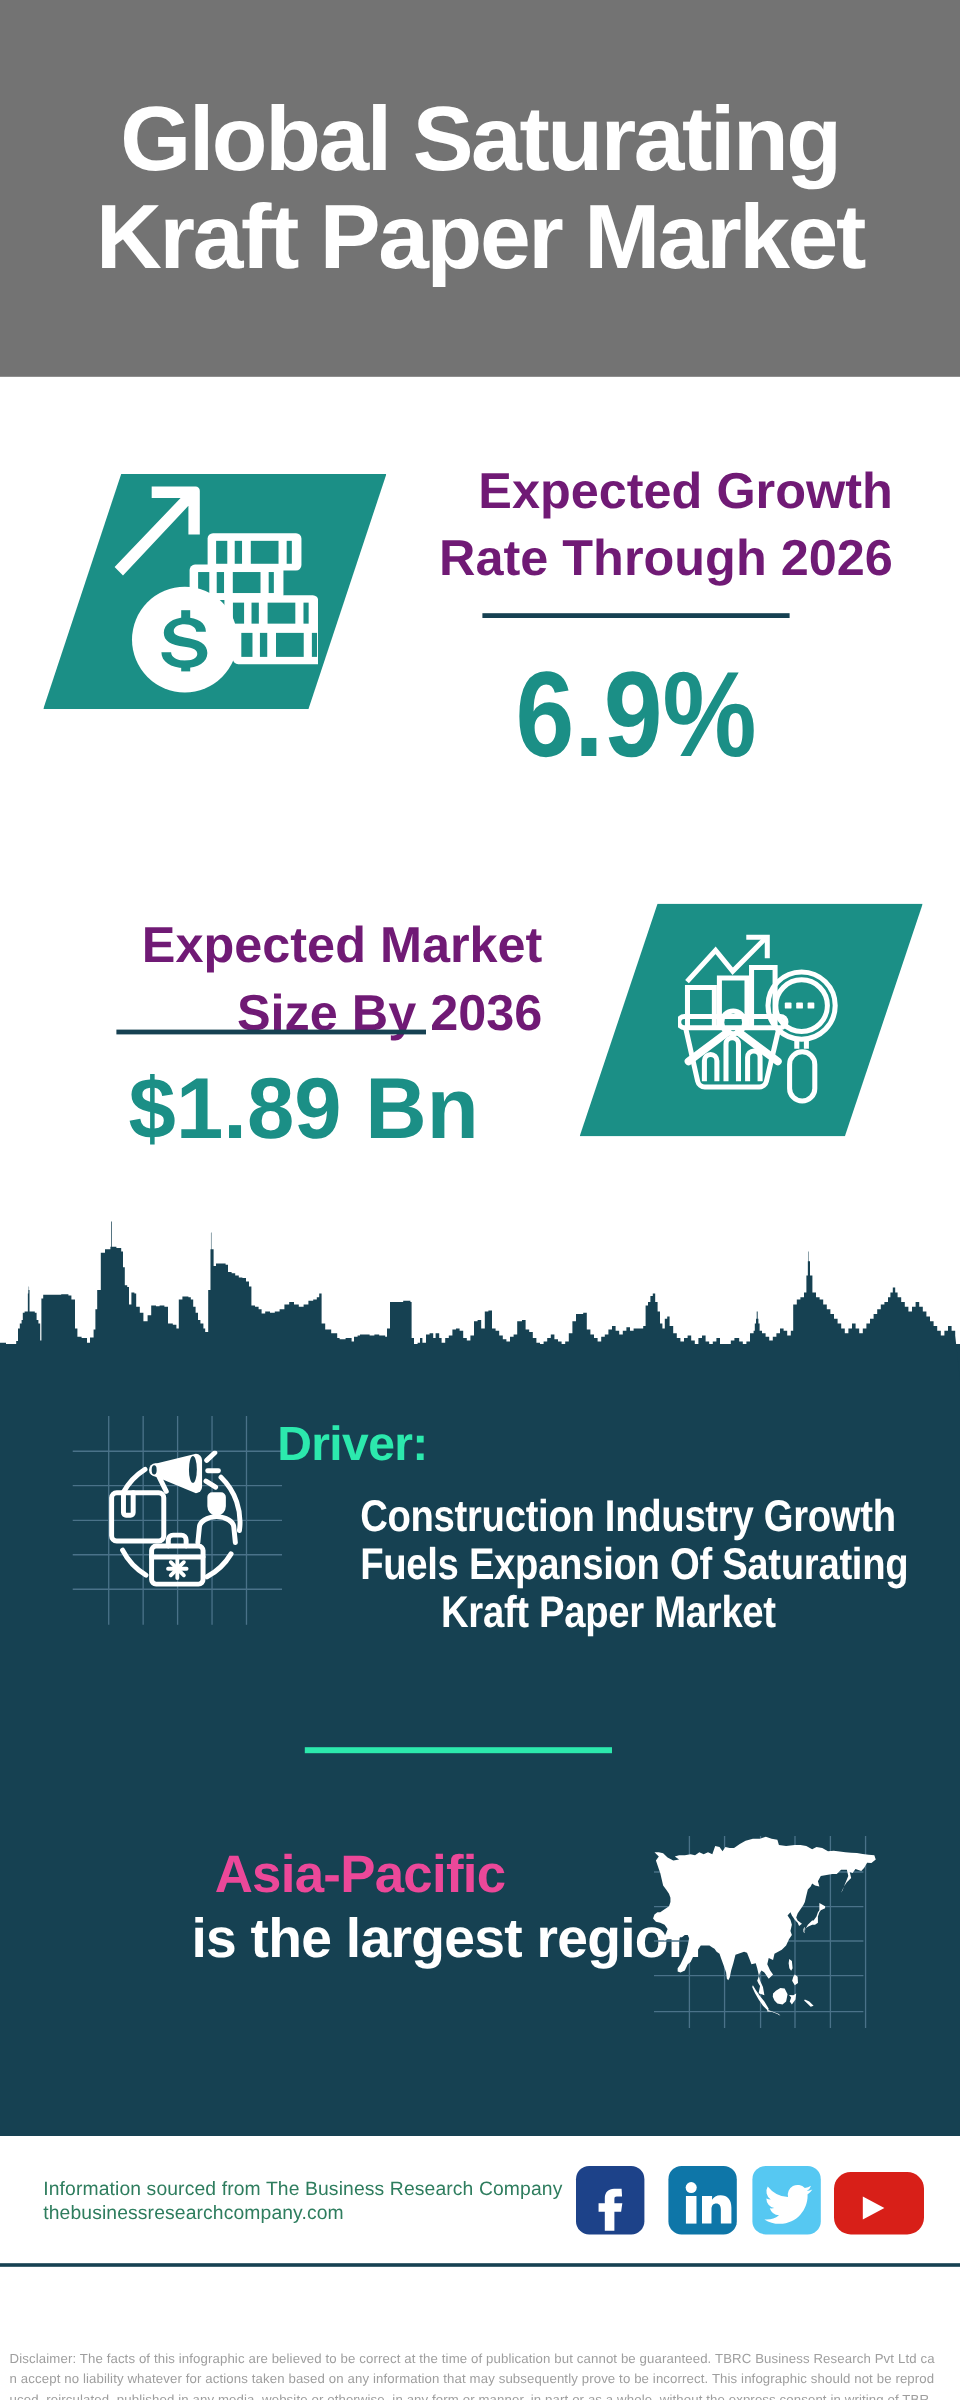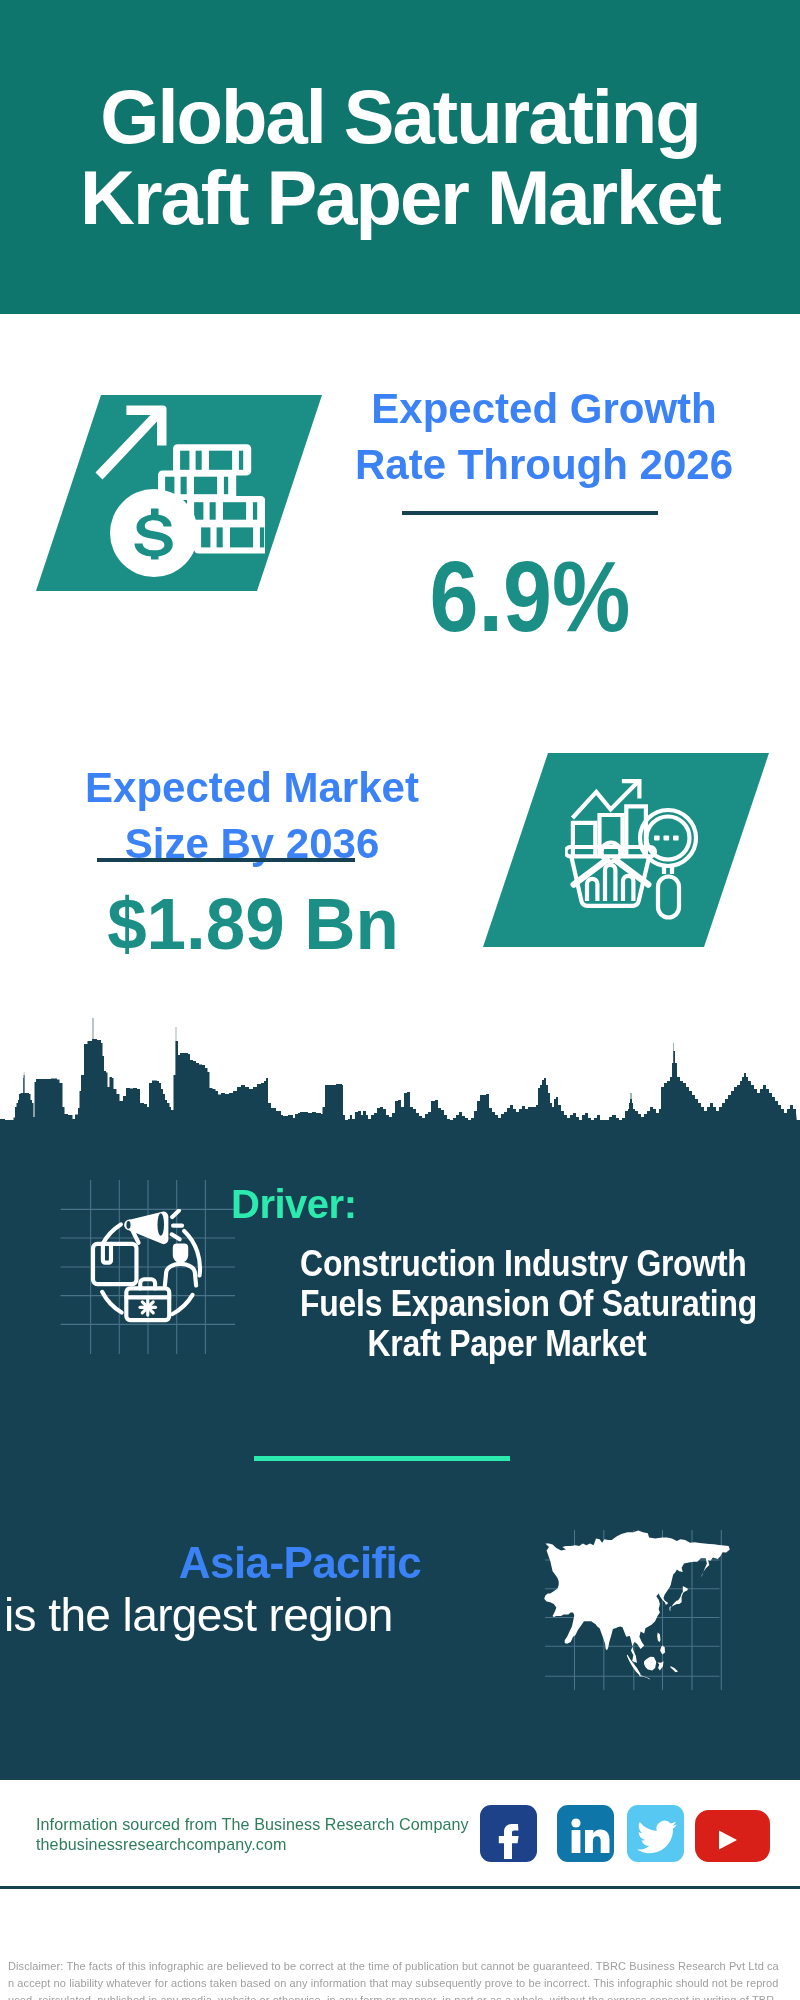--- a/index.html
+++ b/index.html
@@ -1,40 +1,40 @@
 <!DOCTYPE html>
 <html><head>
 <meta charset="utf-8">
 <style>
   *{margin:0;padding:0;box-sizing:border-box}
   body{width:800px;height:2000px;background:#fff;font-family:"Liberation Sans",sans-serif;overflow:hidden}
   .page{position:relative;width:800px;height:2000px;background:#fff}
 
   
-  .header{position:absolute;left:0;top:0;width:800px;height:314px;background:#0f766e}
+  .header{position:absolute;left:0;top:0;width:800px;height:314px;background:#737373}
   .title{position:absolute;left:0;top:76px;width:800px;text-align:center;color:#fff;
          font-weight:bold;font-size:76px;line-height:81px;letter-spacing:-2px}
 
   
   .band{position:absolute;left:0;width:800px;background:#164152}
   .paral{position:absolute;background:#1b8f86}
   .icon{position:absolute}
 
-  .stat-head{position:absolute;text-align:center;color:#3b82f6;font-weight:bold;font-size:42px;line-height:56px}
+  .stat-head{position:absolute;text-align:right;color:#701a75;font-weight:bold;font-size:42px;line-height:56px}
   .rule{position:absolute;height:4px;background:#164152}
   .bignum{position:absolute;text-align:center;color:#1b8f86;font-weight:bold;white-space:nowrap}
 
   
   .driver-title{position:absolute;width:800px;text-align:left;color:#2ce9ad;font-weight:bold;font-size:40px;letter-spacing:-0.5px}
   .driver-body{position:absolute;text-align:center;color:#fff;font-weight:bold;font-size:37px;line-height:40px;letter-spacing:-0.3px;white-space:nowrap}
   .grule{position:absolute;height:5px;background:#2ce9ad}
 
   
-  .region-big{position:absolute;text-align:center;color:#3b82f6;font-weight:bold;font-size:44px;letter-spacing:-0.6px}
-  .region-sub{position:absolute;text-align:left;color:#fff;font-weight:400;font-size:46px;line-height:48.7px;letter-spacing:-0.6px;white-space:nowrap}
+  .region-big{position:absolute;text-align:center;color:#ec4899;font-weight:bold;font-size:44px;letter-spacing:-0.6px}
+  .region-sub{position:absolute;text-align:right;color:#fff;font-weight:700;font-size:46px;line-height:48.7px;letter-spacing:-0.6px;white-space:nowrap}
 
   
   .footer{position:absolute;left:0;top:1780px;width:800px;height:108px;background:#fff}
   .src{position:absolute;left:36px;top:1814px;color:#2e7d5e;font-size:16.1px;line-height:20.2px;letter-spacing:0.1px}
   .fline{position:absolute;left:0;top:1886px;width:800px;height:3px;background:#164152}
 
   .social{position:absolute;left:0;top:1805px;width:800px;height:62px}
   .sbtn{position:absolute;top:0;width:57px;height:57px;border-radius:11px;display:block;overflow:hidden}
   .sbtn svg{display:block}
   .fb{background:#1d4289}

